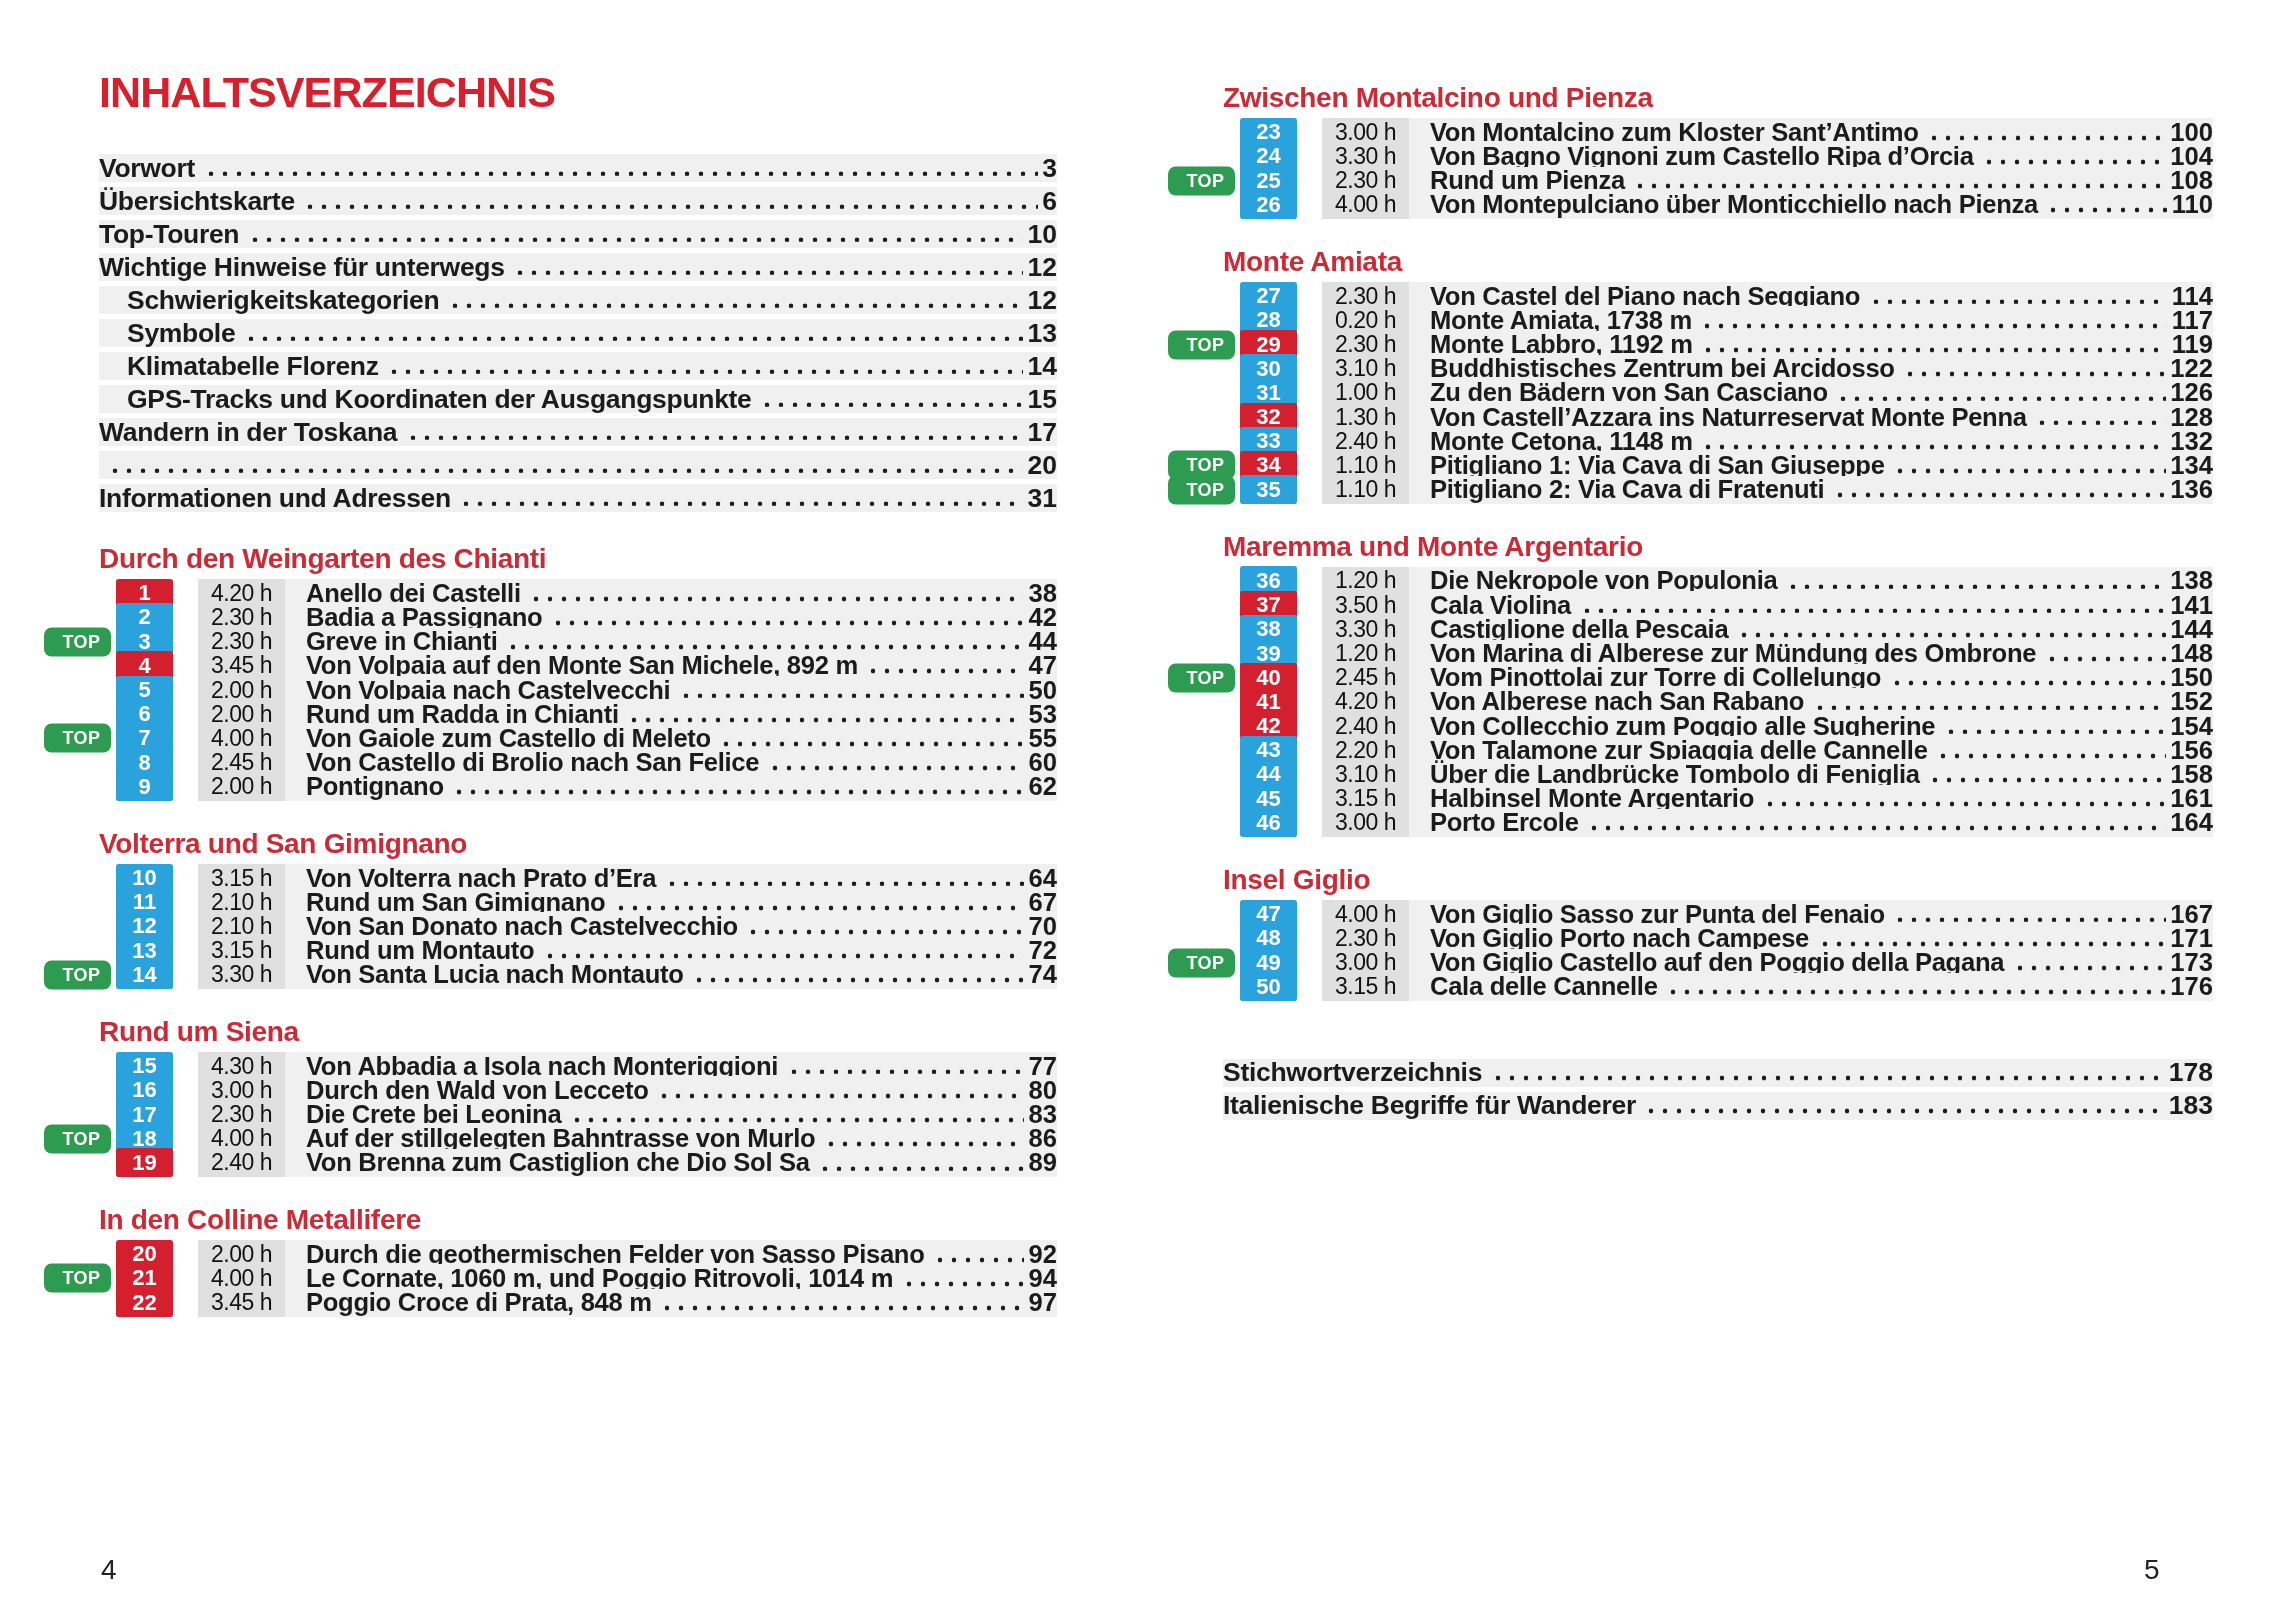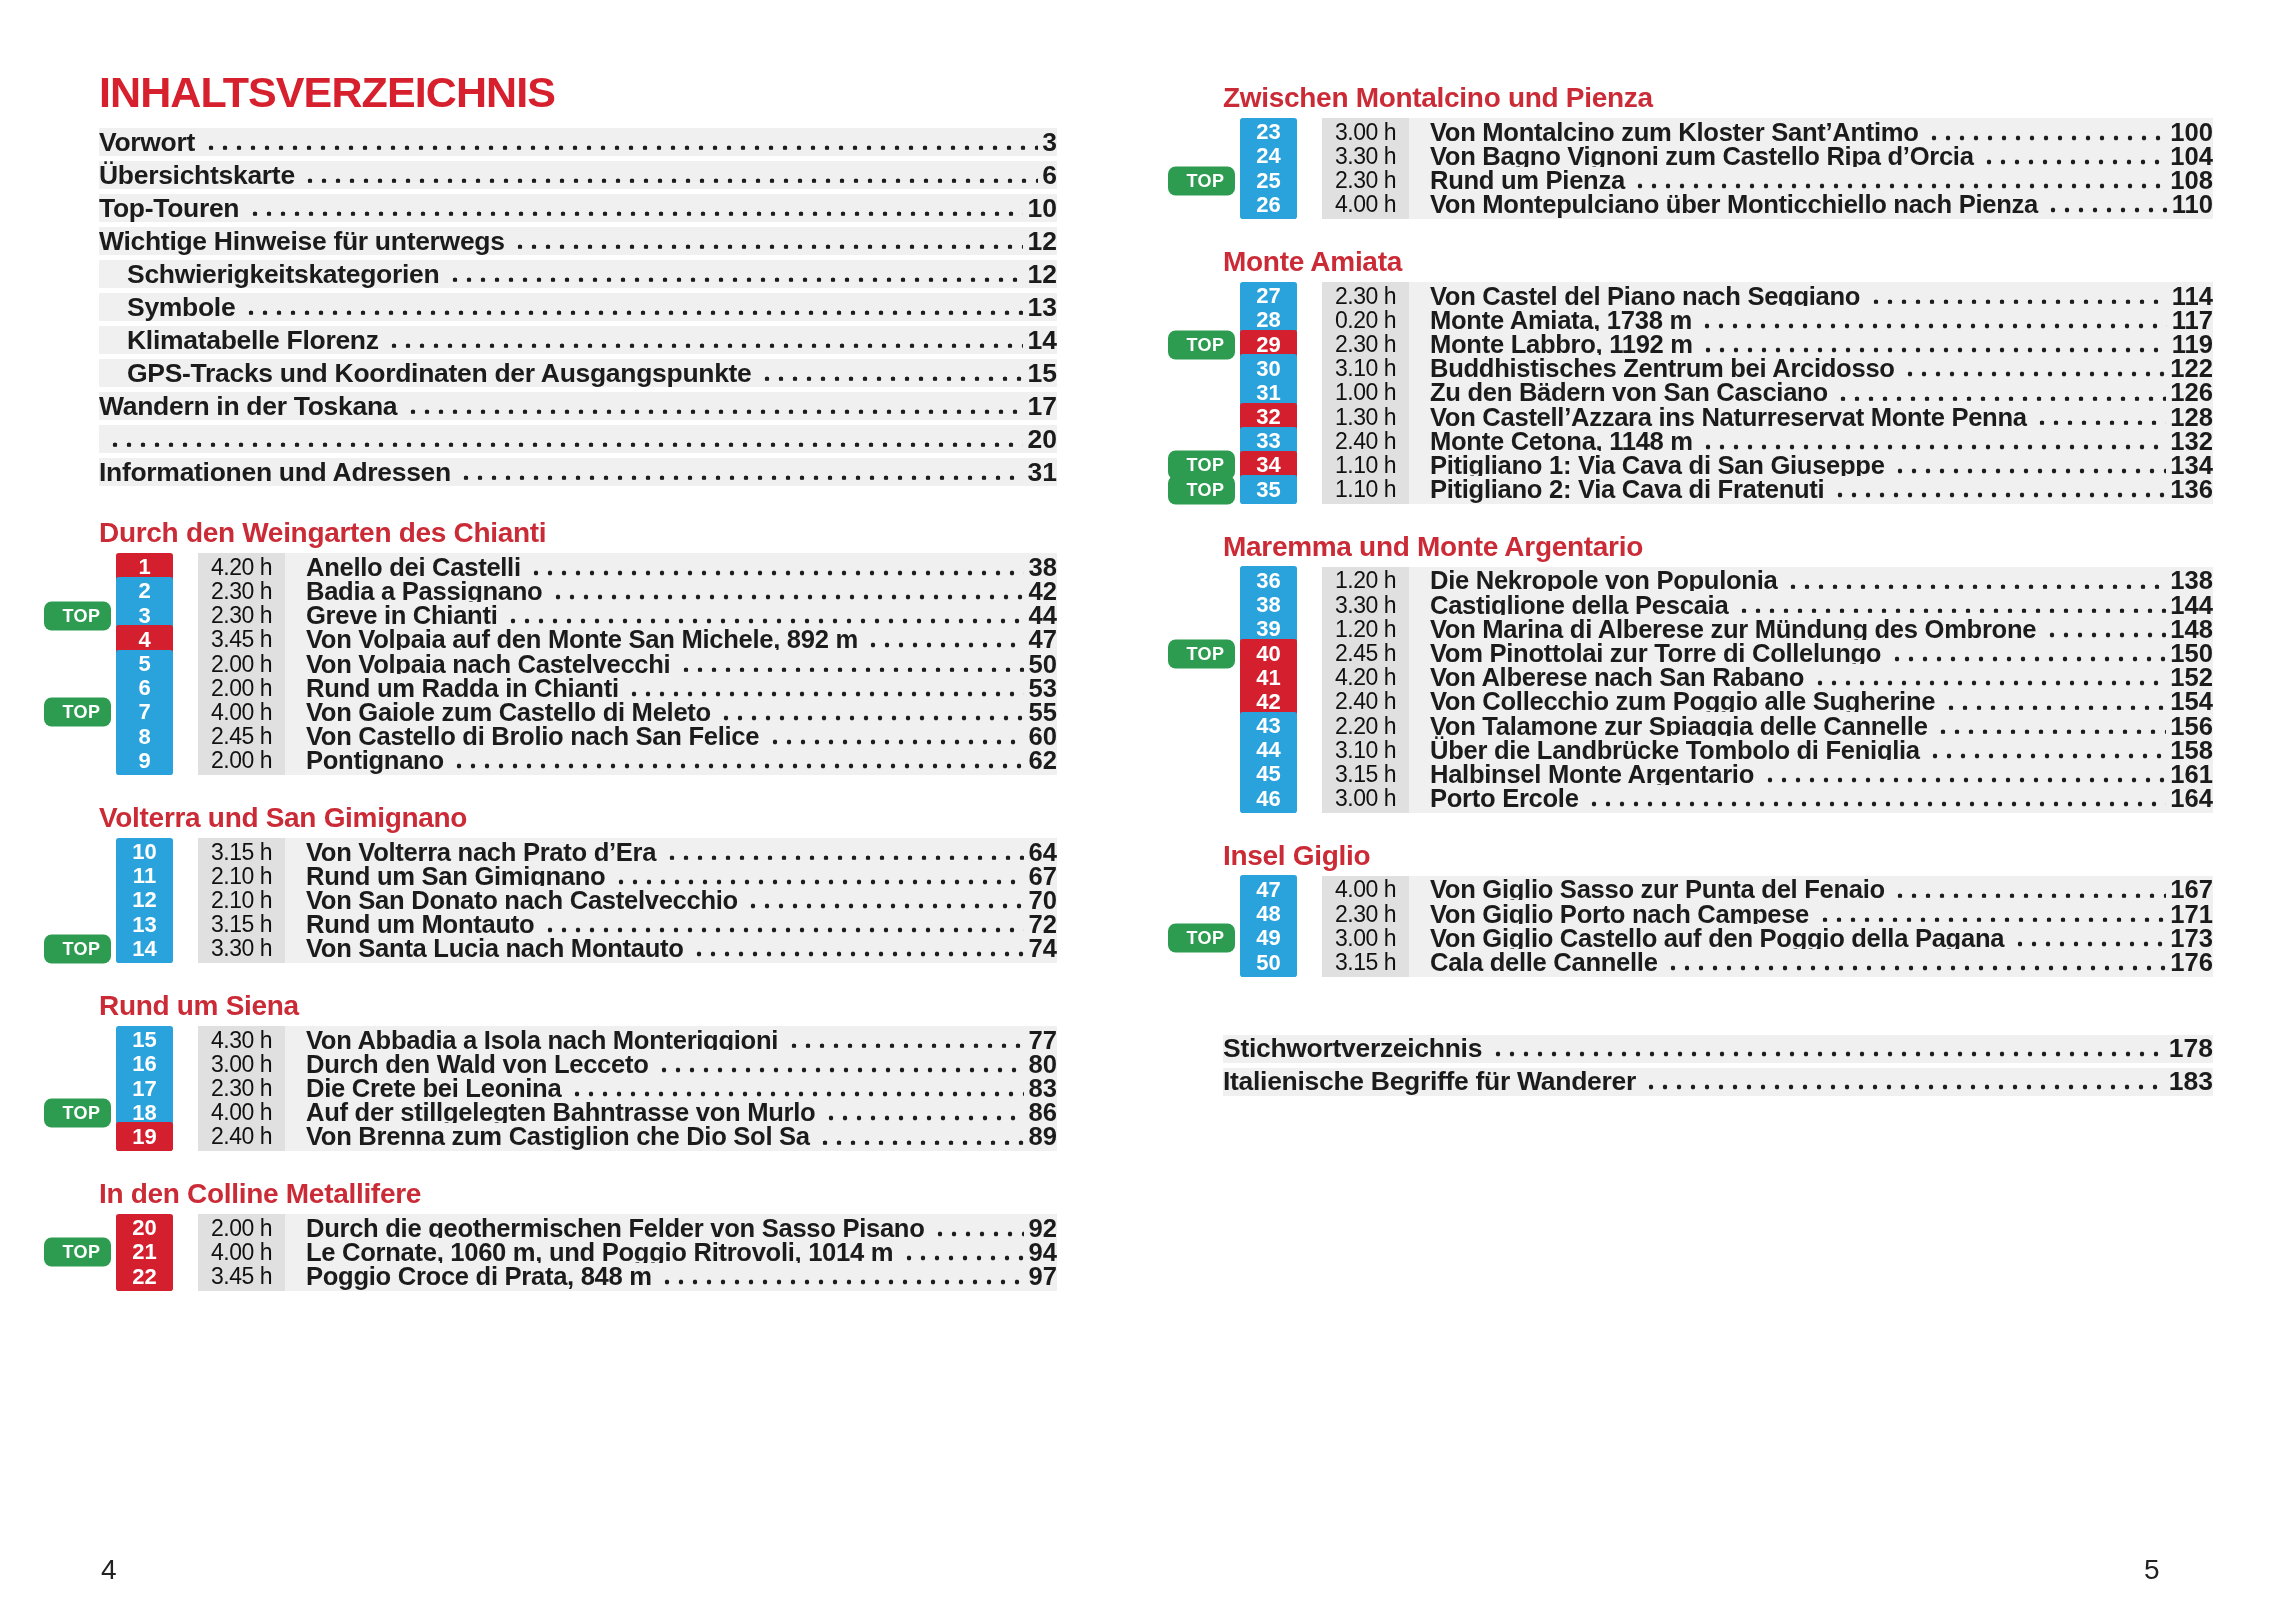--- a/index.html
+++ b/index.html
@@ -6,21 +6,21 @@
   body{
     width:2271px;height:1619px;position:relative;background:#ffffff;
     font-family:"Liberation Sans","DejaVu Sans",sans-serif;color:#1b1b1b;
     overflow:hidden;
   }
   .page{position:absolute;}
   .page-left{left:99px;top:71px;width:958px;}
   .page-right{left:1223px;top:83px;width:990px;}
 
   h1.book-title{
-    margin:0 0 14px 0;font-size:43px;line-height:1.0;font-weight:bold;
+    margin:0 0 40px 0;font-size:43px;line-height:1.0;font-weight:bold;
     color:var(--title-red,#d6202e);letter-spacing:-0.9px;
   }
 
   
   .fm-row{
     display:flex;align-items:center;height:28px;margin-bottom:5px;
     background:var(--row-band,#f1f1f1);
   }
   .fm-row.sub{padding-left:28px;}
   .fm-label{font-size:26.5px;font-weight:bold;letter-spacing:-0.3px;white-space:nowrap;}
@@ -568,20 +568,31 @@
           </div>
           <div class="row-content">
             <span class="time">1.20 h</span>
             <span class="title">Die Nekropole von Populonia</span>
             <span class="leader"></span>
             <span class="pg">138</span>
           </div>
         </div>
         <div class="tour-row">
           <div class="gutter">
+            <span class="num-badge red">37</span>
+          </div>
+          <div class="row-content">
+            <span class="time">3.50 h</span>
+            <span class="title">Cala Violina</span>
+            <span class="leader"></span>
+            <span class="pg">141</span>
+          </div>
+        </div>
+        <div class="tour-row">
+          <div class="gutter">
             <span class="num-badge blue">38</span>
           </div>
           <div class="row-content">
             <span class="time">3.30 h</span>
             <span class="title">Castiglione della Pescaia</span>
             <span class="leader"></span>
             <span class="pg">144</span>
           </div>
         </div>
         <div class="tour-row">

